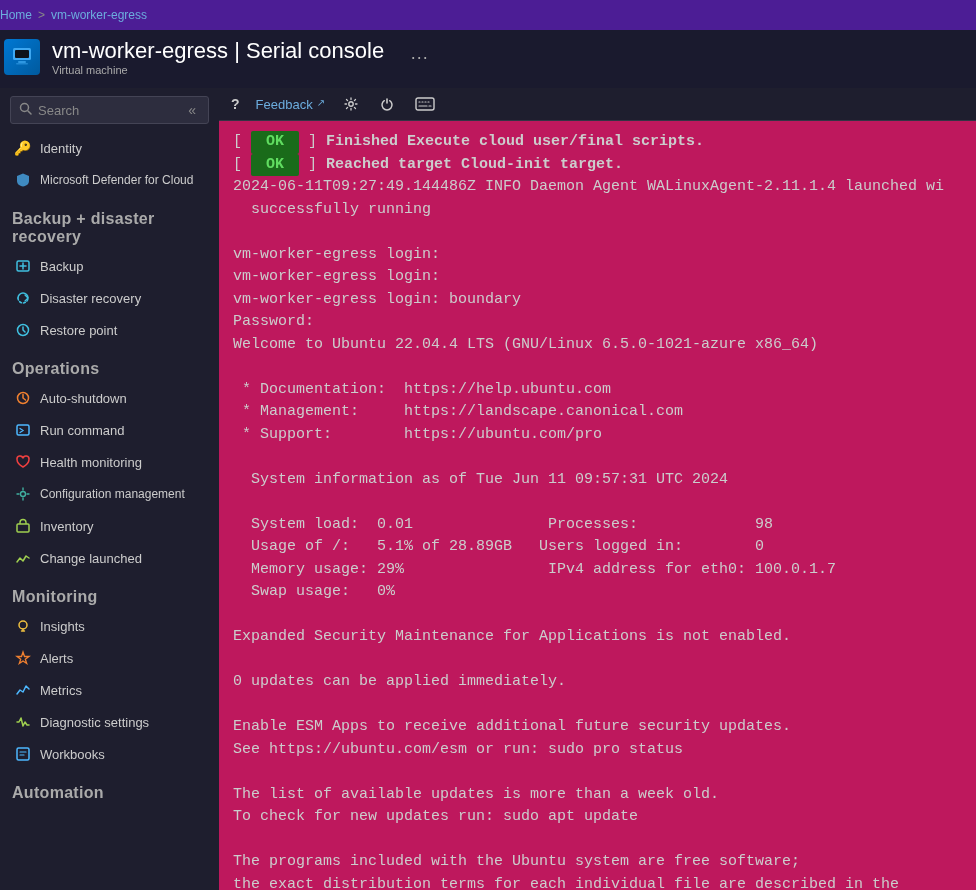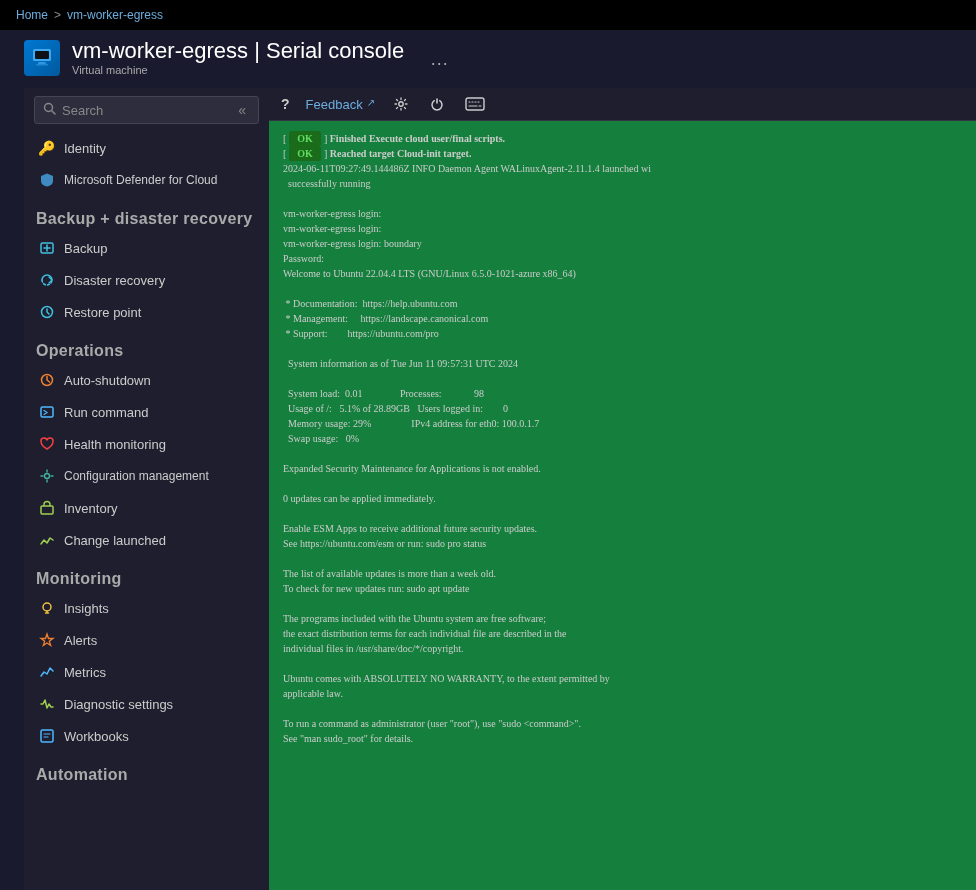--- a/index.html
+++ b/index.html
@@ -9,22 +9,22 @@
       color: #cccccc;
       width: 976px;
       height: 890px;
       overflow: hidden;
       display: flex;
       flex-direction: column;
     }
 
     
     .breadcrumb {
-      background: #000000;
-      padding: 8px 16px;
+      background: #4c1d95;
+      padding: 8px 0;
       font-size: 12px;
       display: flex;
       align-items: flex-end;
       gap: 6px;
       color: #6cadde;
       flex-shrink: 0;
     }
     .breadcrumb-separator {
       color: #888;
     }
@@ -32,23 +32,23 @@
       color: #6cadde;
       cursor: pointer;
     }
     .breadcrumb-current {
       color: #6cadde;
     }
 
     
     .page-header {
       background: #1a1a2e;
-      padding: 8px 16px 12px 24px;
-      display: flex;
-      align-items: flex-end;
+      padding: 8px 16px 12px 4px;
+      display: flex;
+      align-items: center;
       gap: 12px;
       flex-shrink: 0;
     }
     .vm-icon-wrapper {
       width: 36px;
       height: 36px;
       background: linear-gradient(135deg, #0078d4, #005a9e);
       border-radius: 4px;
       display: flex;
       align-items: center;
@@ -80,26 +80,25 @@
 
     
     .main-layout {
       display: flex;
       flex: 1;
       overflow: hidden;
     }
 
     
     .sidebar {
-      width: 245px;
+      width: 219px;
       background: #1e1e2e;
       flex-shrink: 0;
       overflow-y: auto;
       overflow-x: hidden;
-      margin-left: 24px;
     }
     .sidebar::-webkit-scrollbar { width: 4px; }
     .sidebar::-webkit-scrollbar-thumb { background: #444; border-radius: 2px; }
 
     
     .search-box {
       margin: 8px 10px;
       display: flex;
       align-items: center;
       background: #2d2d3e;
@@ -211,24 +210,24 @@
       padding: 2px;
       background: transparent;
       border: none;
       display: flex;
       align-items: center;
     }
 
     
     .terminal {
       flex: 1;
-      background: #15803d;
+      background: #be185d;
       color: #cccccc;
-      font-family: Liberation Serif, serif;
-      font-size: 10px;
+      font-family: Liberation Mono, monospace;
+      font-size: 15px;
       padding: 10px 14px;
       overflow-y: auto;
       line-height: 1.5;
       white-space: pre;
     }
     .terminal::-webkit-scrollbar { width: 6px; }
     .terminal::-webkit-scrollbar-thumb { background: #333; border-radius: 3px; }
 
     .ok-badge {
       display: inline-block;

